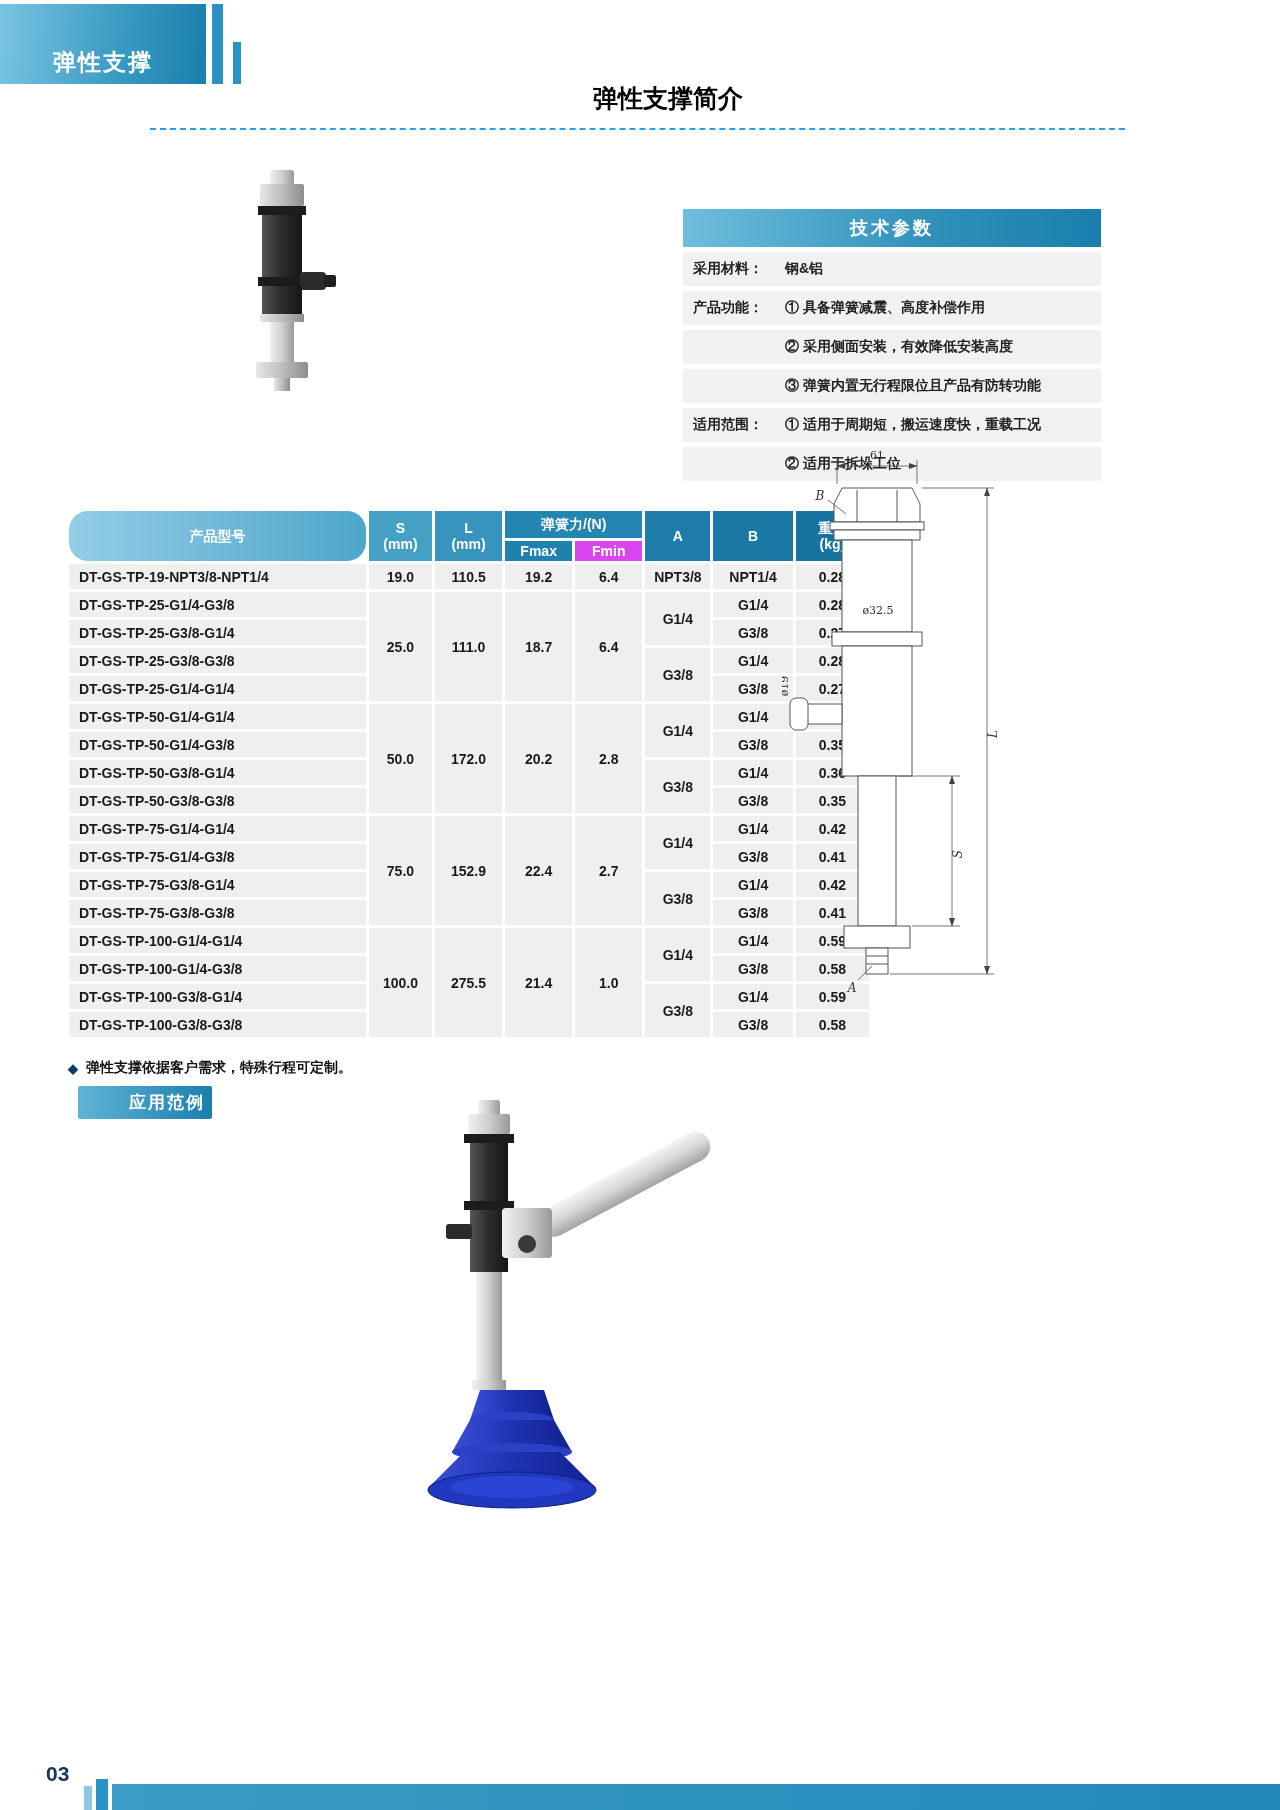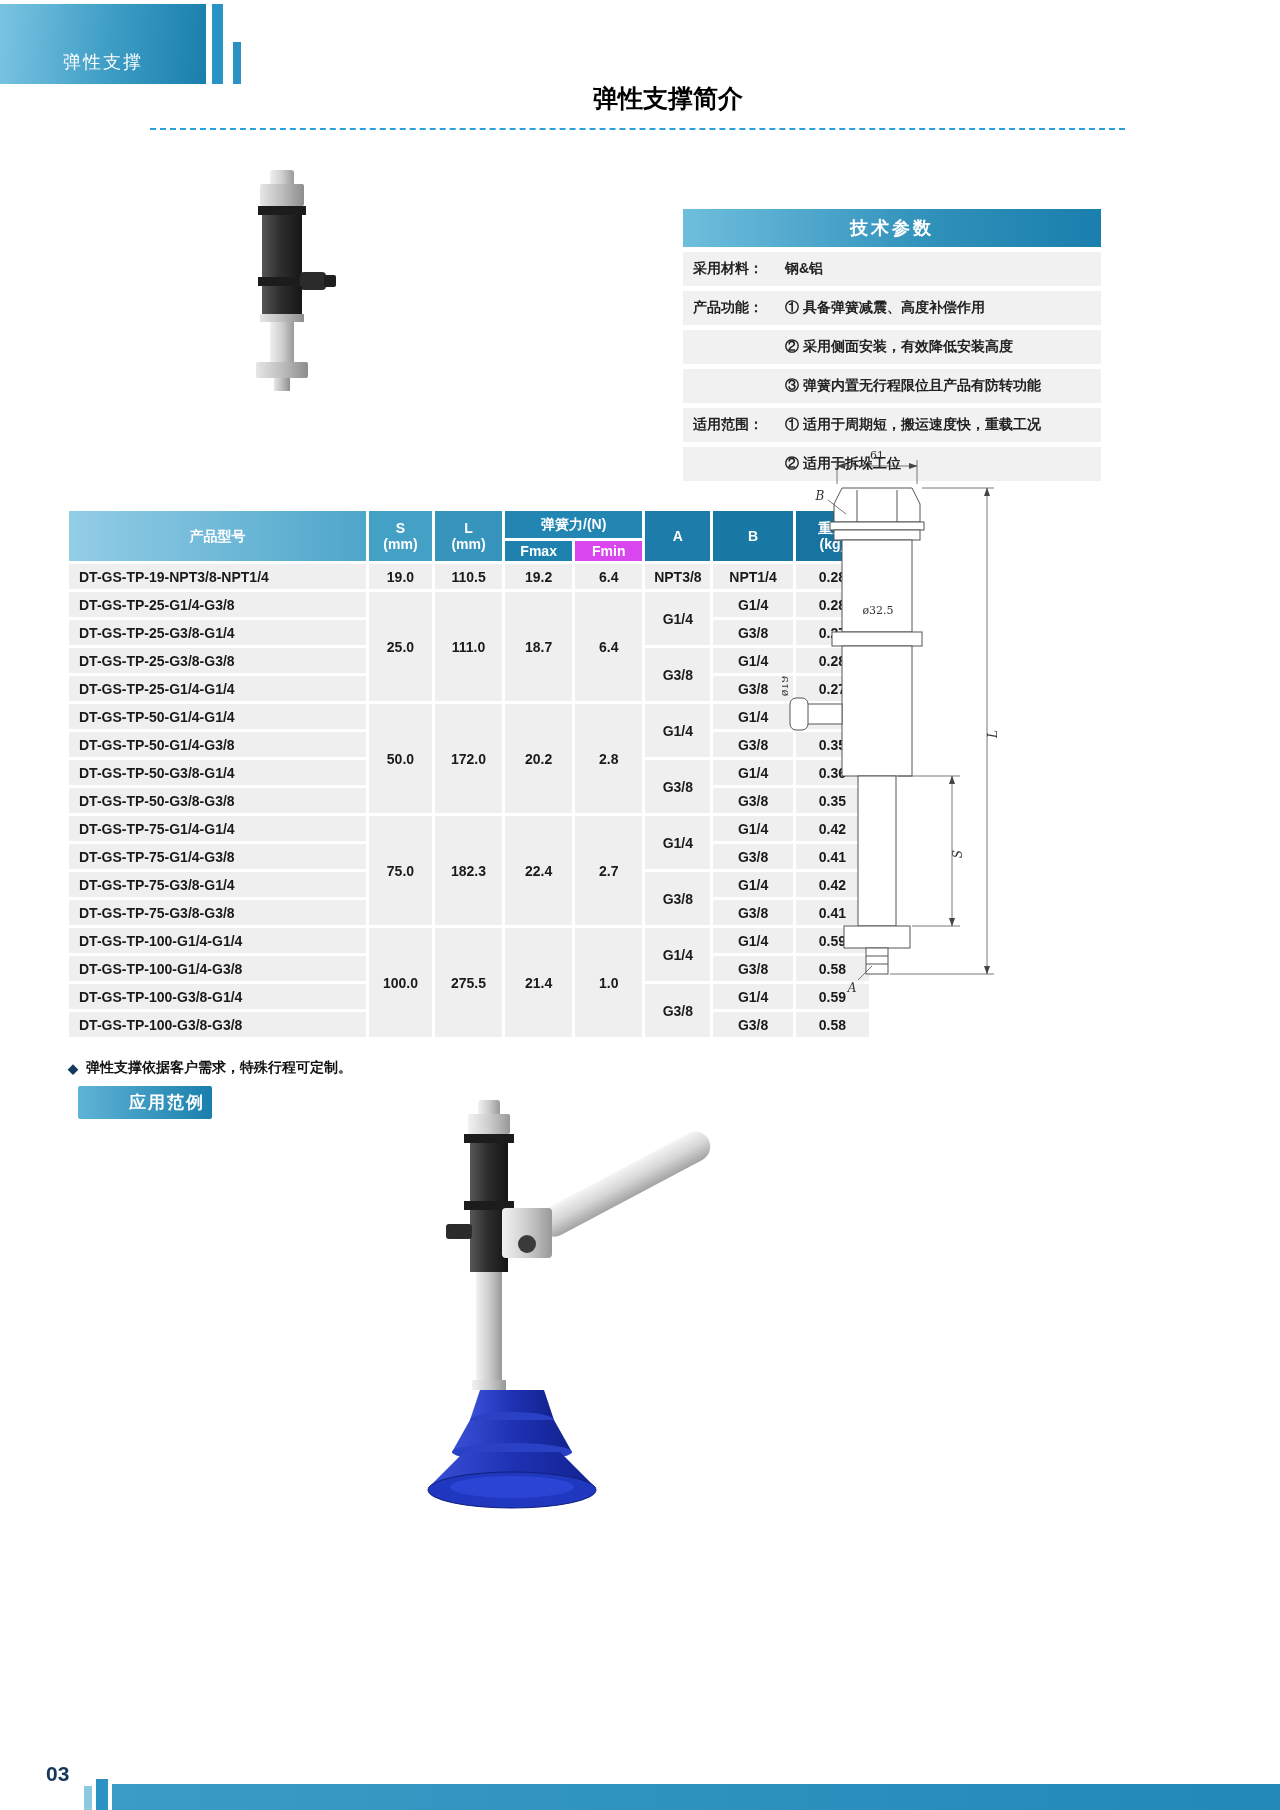--- a/index.html
+++ b/index.html
@@ -7,21 +7,21 @@
   body {
     width: 1280px; height: 1810px; position: relative; overflow: hidden;
     font-family: "Liberation Sans", sans-serif; color: #111;
   }
   
   .banner {
     position: absolute; left: 0; top: 4px; width: 206px; height: 80px;
     background: linear-gradient(95deg, #7ac4e2 0%, #3c9cc4 55%, #1a7fad 100%);
     display: flex; align-items: center; justify-content: center;
   }
-  .banner-title { color:#fff; font-size: 18px; font-weight: normal; letter-spacing: 2px; margin-top: 36px; }
+  .banner-title { color:#fff; font-size: 23px; font-weight: bold; letter-spacing: 2px; margin-top: 36px; }
   .banner-bar1 { position:absolute; left:212px; top:4px; width:11px; height:80px; background:#2a93c4; }
   .banner-bar2 { position:absolute; left:233px; top:42px; width:8px; height:42px; background:#2a93c4; }
 
   
   .page-title {
     position: absolute; left: 0; top: 82px; width: 100%; text-align: center;
     padding-left: 56px; font-size: 25px; font-weight: bold; color:#000;
   }
   .title-divider {
     position: absolute; left: 150px; top: 128px; width: 975px; height: 0;
@@ -47,21 +47,21 @@
   
   .table-wrap { position: absolute; left: 66px; top: 508px; }
   table.spec {
     border-collapse: separate; border-spacing: 3px; table-layout: fixed;
     width: 806px; background: #fff;
   }
   table.spec th {
     color:#fff; font-size: 14px; font-weight: bold; text-align:center; vertical-align: middle;
     line-height: 1.15; padding: 2px 0;
   }
-  th.h-model  { background: linear-gradient(90deg,#93cde6,#4ea6ca); }
+  th.h-model  { background: linear-gradient(90deg,#93cde6,#4ea6ca); border-radius: 19px; }
   th.h-s      { background:#45a0c6; }
   th.h-l      { background:#3795bd; }
   th.h-spring { background:#2285b2; }
   th.h-fmax   { background:#1f81ad; }
   th.h-fmin   { background:#d946ef; }
   th.h-a      { background:#1d7ca9; }
   th.h-b      { background:#1a78a4; }
   th.h-w      { background:#17739f; }
   tr.hr1 th { height: 27px; }
   tr.hr2 th { height: 16px; }
@@ -258,21 +258,21 @@
   </tr>
   <tr>
     <td class="model">DT-GS-TP-50-G3/8-G3/8</td>
     <td>G3/8</td>
     <td>0.35</td>
   </tr>
 
   <tr>
     <td class="model">DT-GS-TP-75-G1/4-G1/4</td>
     <td rowspan="4">75.0</td>
-    <td rowspan="4">182.3</td>
+    <td rowspan="4">152.9</td>
     <td rowspan="4">22.4</td>
     <td rowspan="4">2.7</td>
     <td rowspan="2">G1/4</td>
     <td>G1/4</td>
     <td>0.42</td>
   </tr>
   <tr>
     <td class="model">DT-GS-TP-75-G1/4-G3/8</td>
     <td>G3/8</td>
     <td>0.41</td>

